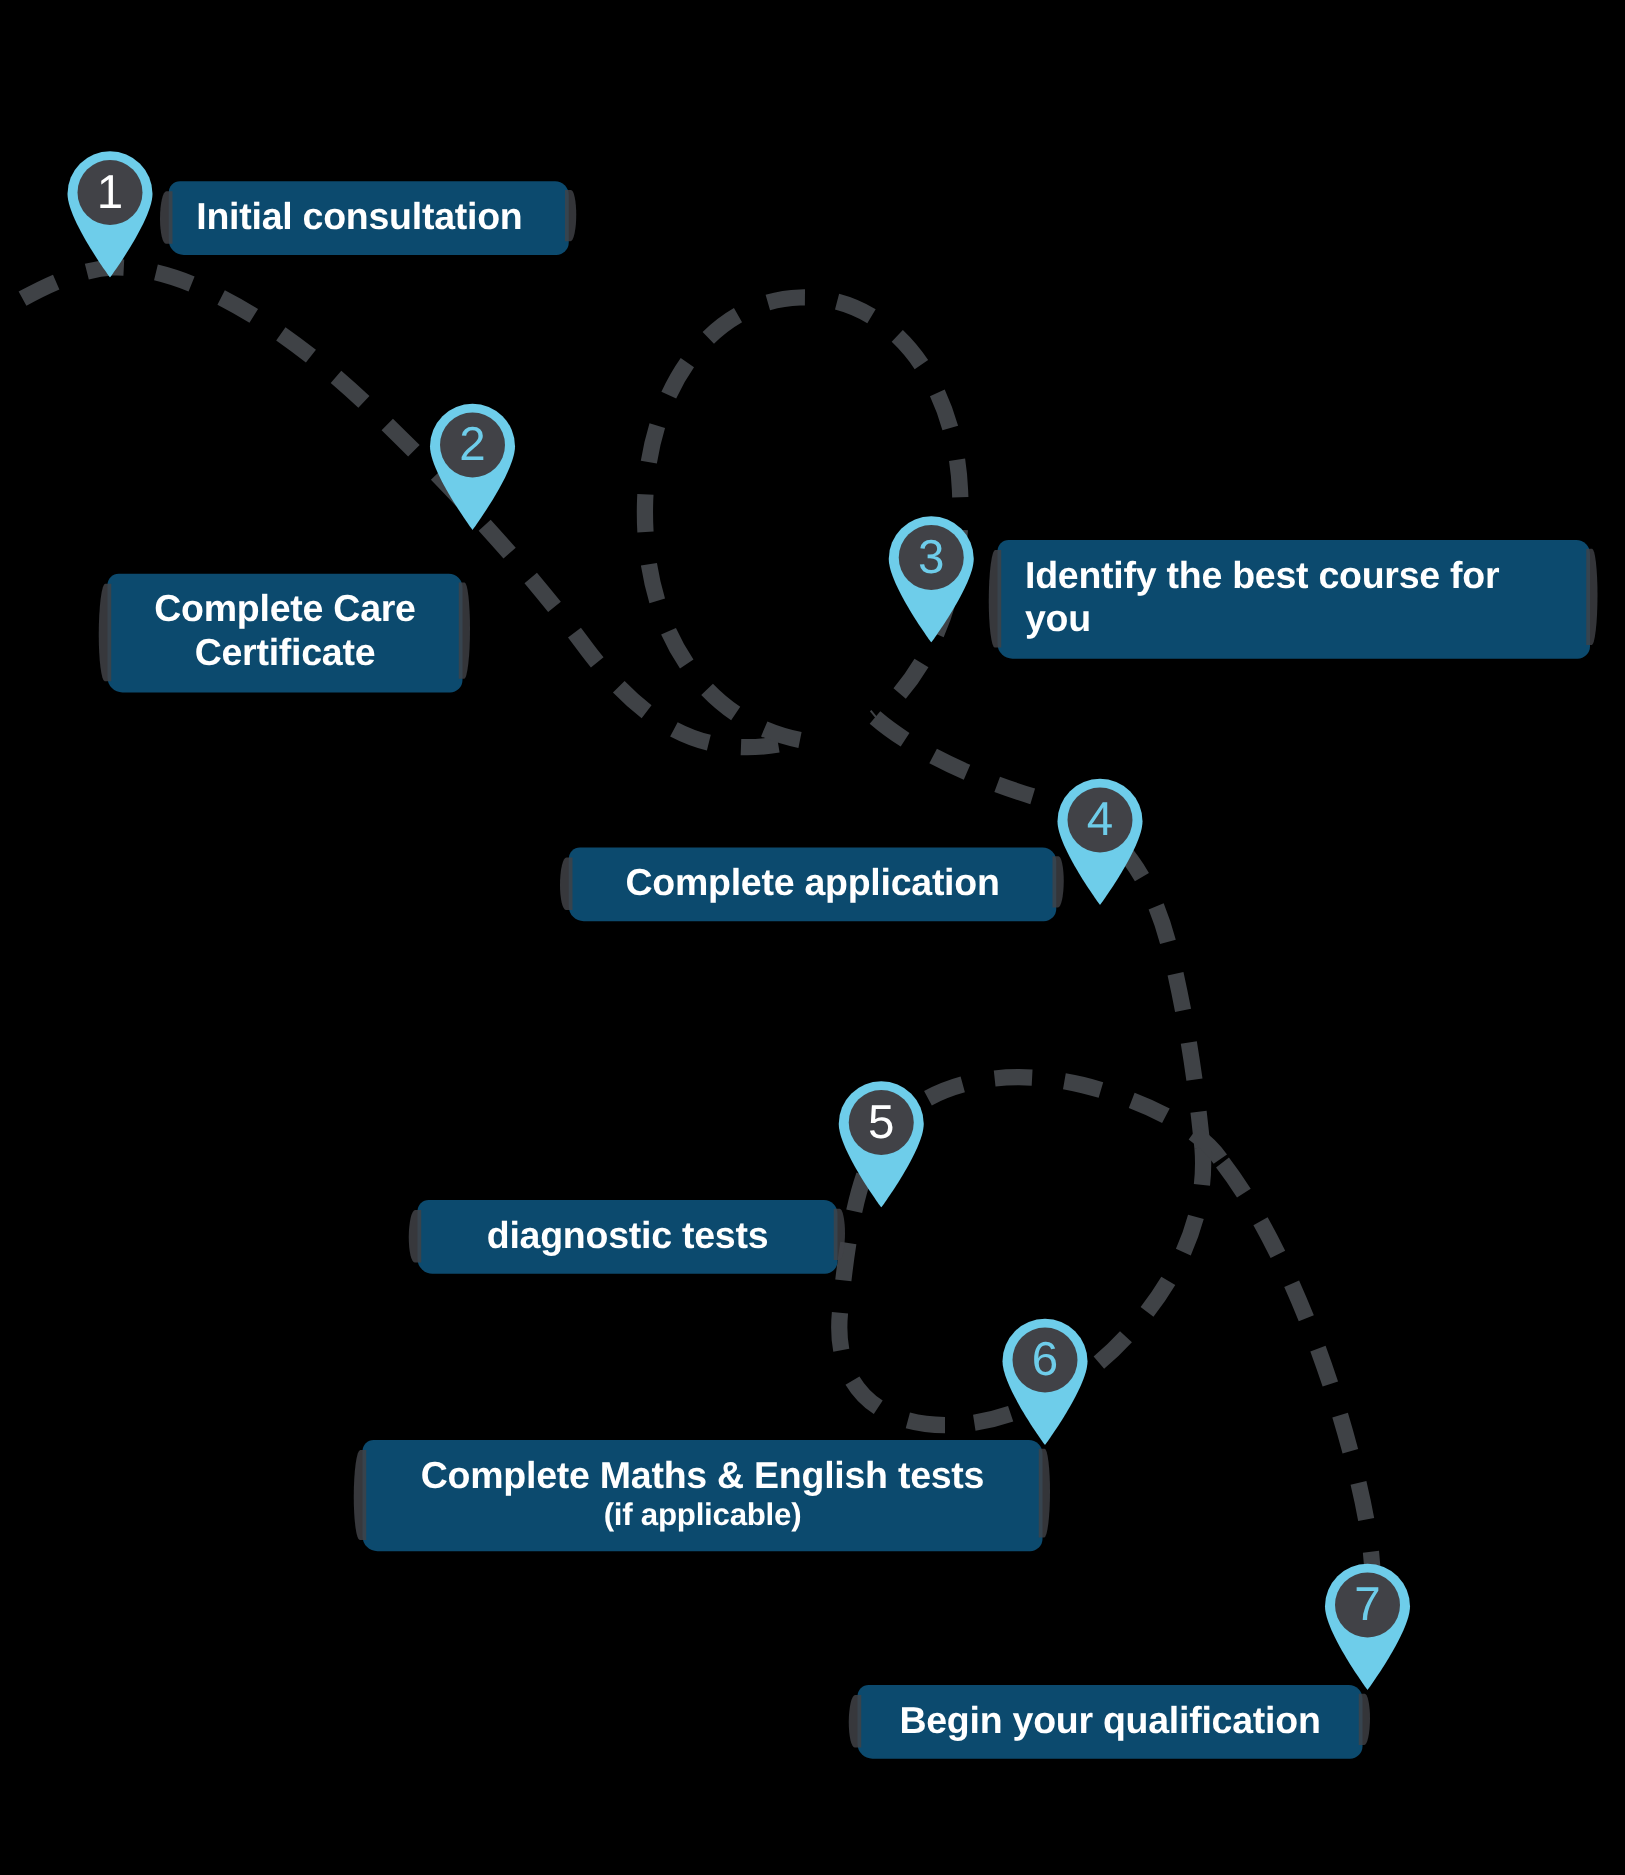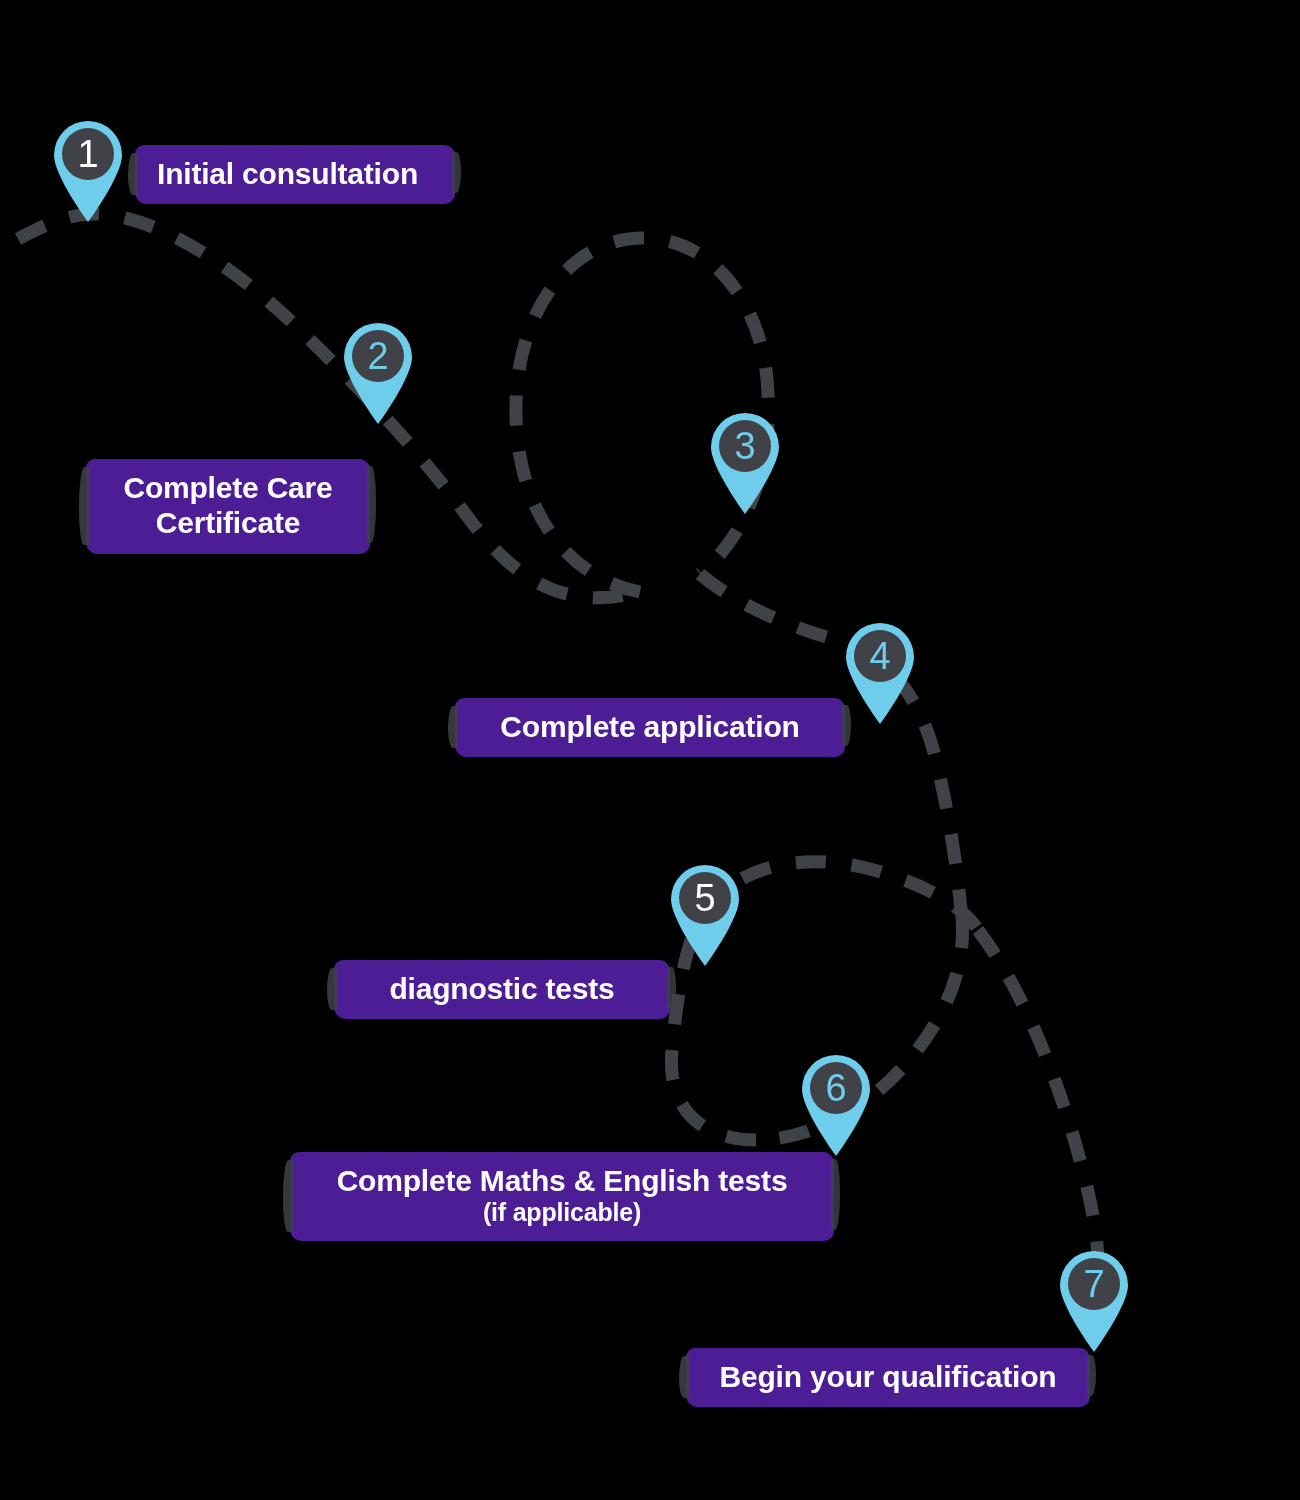--- a/index.html
+++ b/index.html
@@ -45,21 +45,21 @@
     letter-spacing: 0px;
     font-family: "Liberation Sans", sans-serif;
     line-height: 1;
   }
   .pin-num.white { color: #ffffff; }
   .pin-num.cyan  { color: #6ecdea; }
 
   
   .plaque {
     position: absolute;
-    background: #4c1d95;
+    background: #0c4a6e;
     color: #ffffff;
     font-family: "Liberation Sans", sans-serif;
     font-weight: bold;
     font-size: 30px;
     line-height: 1.18;
     padding: 11px 22px 13px 22px;
     border-radius: 9px 11px 10px 12px;
     box-sizing: border-box;
     letter-spacing: -0.2px;
   }
@@ -154,29 +154,33 @@
     <span class="line">Certificate</span>
   </div>
 
   <div class="pin" style="left:707px; top:410px;">
     <svg viewBox="0 0 76 104" xmlns="http://www.w3.org/2000/svg">
       <path d="M38 104 C 38 104 4 58 4 37 A 34 34 0 1 1 72 37 C 72 58 38 104 38 104 Z" fill="#6ecdea"></path>
       <circle cx="38" cy="36" r="26" fill="#414247"></circle>
     </svg>
     <span class="pin-num cyan">3</span>
   </div>
+  <div class="plaque left" style="left:798px; top:432px; width:474px;">
+    <span class="line">Identify the best course for</span>
+    <span class="line">you</span>
+  </div>
 
   <div class="pin" style="left:842px; top:620px;">
     <svg viewBox="0 0 76 104" xmlns="http://www.w3.org/2000/svg">
       <path d="M38 104 C 38 104 4 58 4 37 A 34 34 0 1 1 72 37 C 72 58 38 104 38 104 Z" fill="#6ecdea"></path>
       <circle cx="38" cy="36" r="26" fill="#414247"></circle>
     </svg>
     <span class="pin-num cyan">4</span>
   </div>
-  <div class="plaque center" style="left:455px; top:698px; width:390px;text-align:center;">
+  <div class="plaque center" style="left:455px; top:678px; width:390px;text-align:center;">
     <span class="line">Complete application</span>
   </div>
 
   <div class="pin" style="left:667px; top:862px;">
     <svg viewBox="0 0 76 104" xmlns="http://www.w3.org/2000/svg">
       <path d="M38 104 C 38 104 4 58 4 37 A 34 34 0 1 1 72 37 C 72 58 38 104 38 104 Z" fill="#6ecdea"></path>
       <circle cx="38" cy="36" r="26" fill="#414247"></circle>
     </svg>
     <span class="pin-num white">5</span>
   </div>

